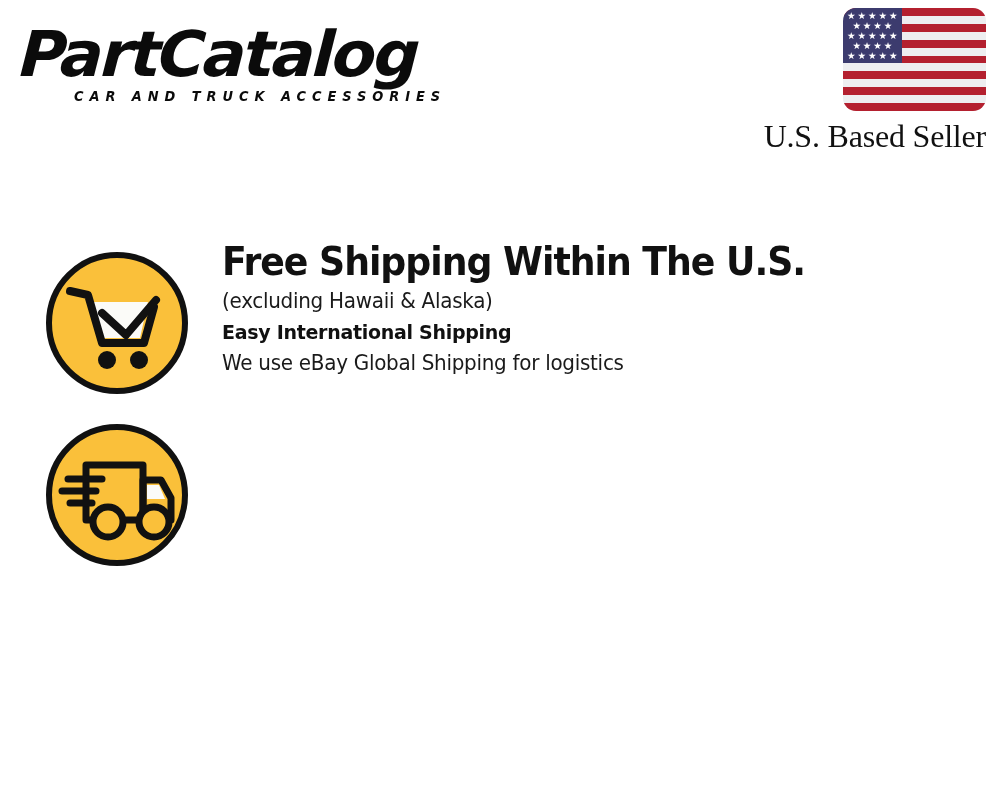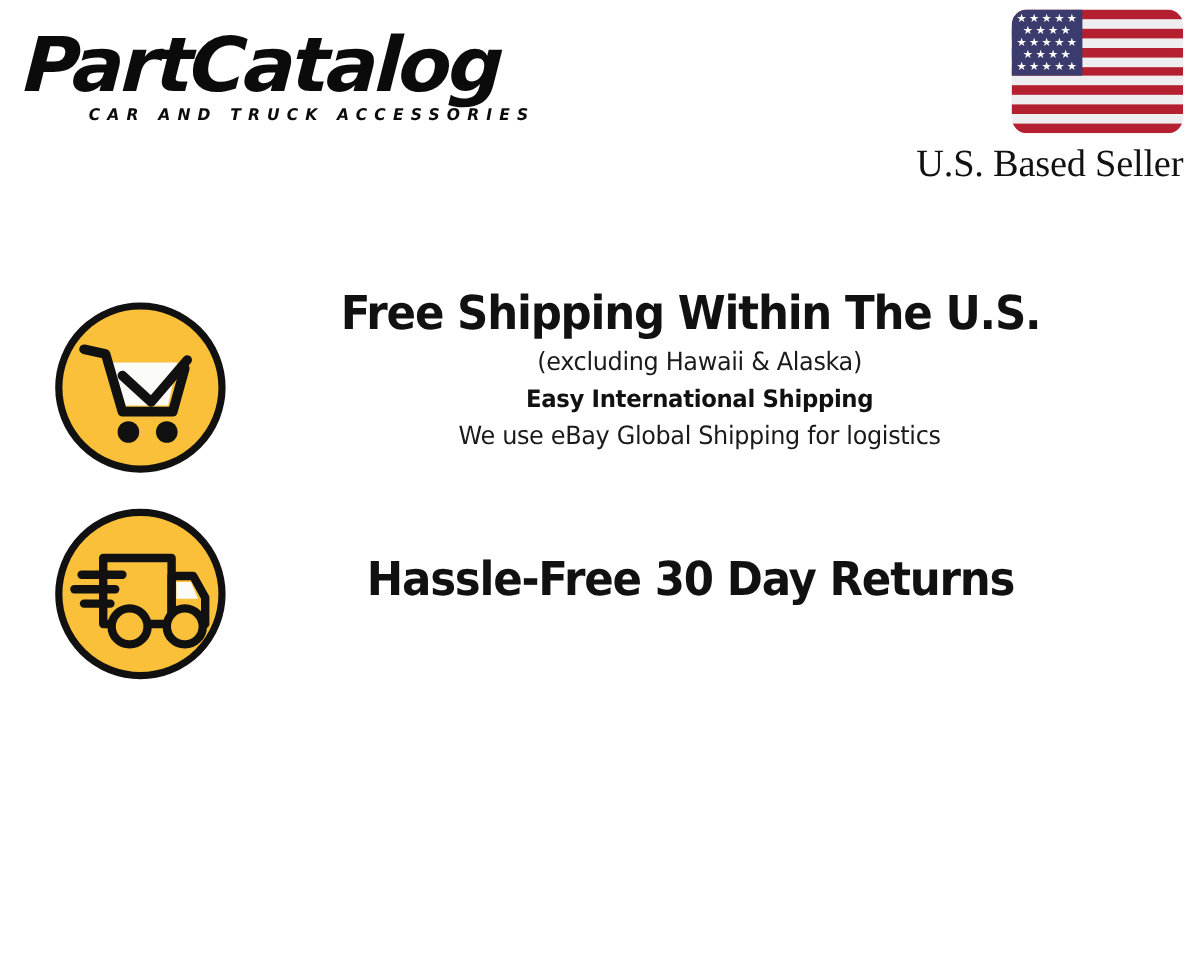--- a/index.html
+++ b/index.html
@@ -146,21 +146,20 @@
   .icon-circle {
     width: 146px;
     height: 146px;
     display: block;
   }
   .feature-text {
     position: absolute;
     left: 222px;
     top: 0;
     width: 760px;
-    text-align: center;
   }
   .feature-title {
     font-family: "DejaVu Sans", sans-serif;
     font-weight: 700;
     font-size: 39px;
     line-height: 48px;
     letter-spacing: -1.1px;
     color: #111111;
     transform: scaleX(0.93);
     transform-origin: left center;
@@ -280,20 +279,17 @@
           <path d="M99 58 L117 58 L127 76 L127 98 L99 98 Z" fill="none" stroke="#111111" stroke-width="7" stroke-linejoin="round"></path>
           <polygon points="103,63 115,63 121,77 103,77" fill="#FBFBF8"></polygon>
           <path d="M42 43 L99 43 L99 98 L42 98 Z" fill="none" stroke="#111111" stroke-width="7" stroke-linejoin="round"></path>
           <line x1="24" y1="57" x2="58" y2="57" stroke="#111111" stroke-width="7" stroke-linecap="round"></line>
           <line x1="18" y1="69" x2="52" y2="69" stroke="#111111" stroke-width="7" stroke-linecap="round"></line>
           <line x1="26" y1="81" x2="48" y2="81" stroke="#111111" stroke-width="7" stroke-linecap="round"></line>
           <circle cx="64" cy="100" r="15" fill="#FAC03A" stroke="#111111" stroke-width="7"></circle>
           <circle cx="110" cy="100" r="15" fill="#FAC03A" stroke="#111111" stroke-width="7"></circle>
         </svg>
       </div>
-      <div class="feature-text">
-        <div class="feature-title">Hassle-Free 30 Day Returns</div>
-      </div>
     </div>
 
 
   </div>
 </div>
 
 </body></html>

